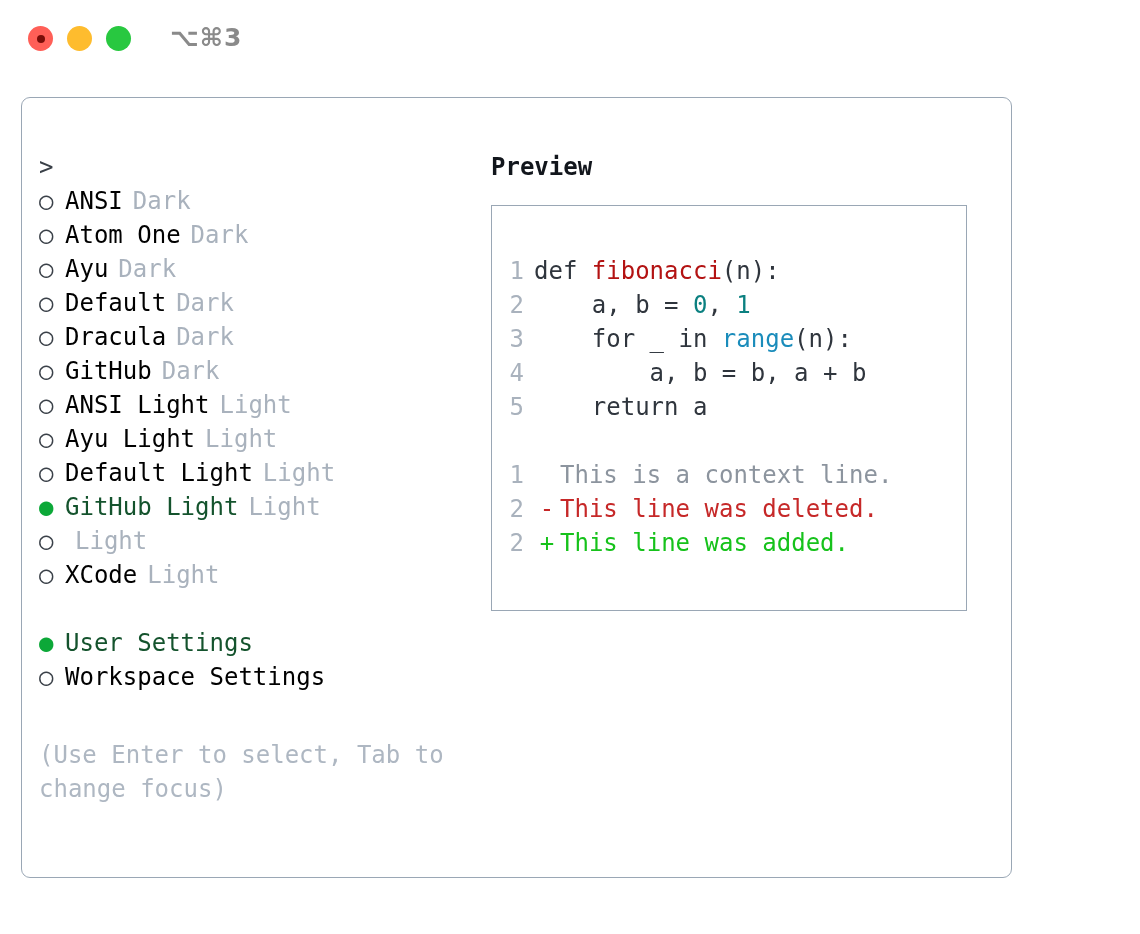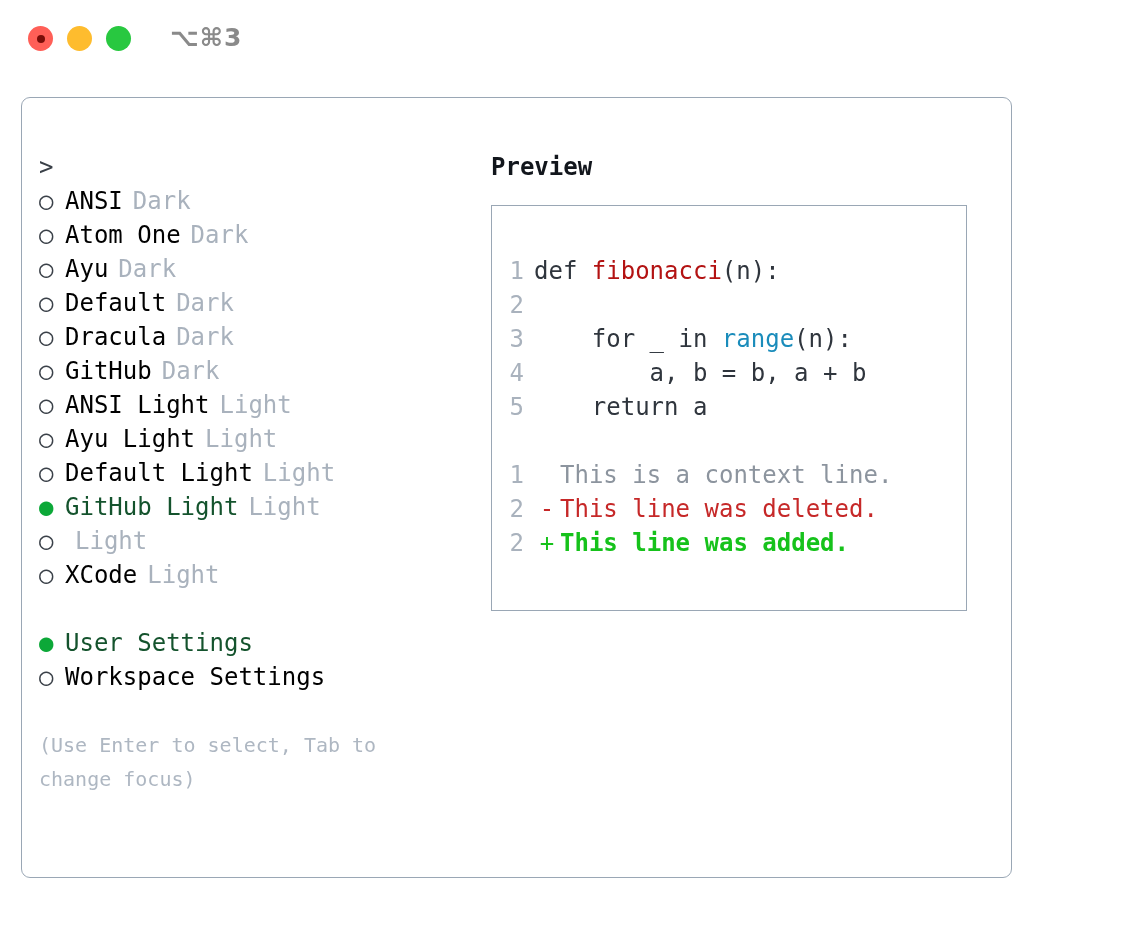--- a/index.html
+++ b/index.html
@@ -135,22 +135,22 @@
     color: #a9b2bd;
     padding-left: 10px;
   }
   .section-title {
     color: #1b2027;
   }
 
   .spacer-row { height: 34px; }
 
   .help-text {
-    margin-top: 34px;
-    font-size: 20px;
+    margin-top: 44px;
+    font-size: 24px;
     line-height: 34px;
     color: #aeb7c2;
     width: 410px;
     white-space: normal;
   }
 
   
   .right-col {
     position: absolute;
     left: 469px;
@@ -200,21 +200,21 @@
   .diff-mark {
     flex: 0 0 26px;
     width: 26px;
     text-align: center;
   }
   .diff-context .diff-mark { color: #8c949e; }
   .diff-context .diff-body { color: #8c949e; }
   .diff-del .diff-mark { color: #c62828; }
   .diff-del .diff-body { color: #c62828; }
   .diff-add .diff-mark { color: #16c21b; }
-  .diff-add .diff-body { color: #16c21b; font-weight: bold; }
+  .diff-add .diff-body { color: #16c21b; }
 </style>
 </head>
 <body>
 
 <div class="window">
 
   <div class="titlebar">
     <div class="traffic-lights">
       <span class="light light-close"></span>
       <span class="light light-minimize"></span>
@@ -257,21 +257,21 @@
 
         <div class="help-text">(Use Enter to select, Tab to change focus)</div>
       </div>
 
       <div class="right-col">
         <div class="preview-title">Preview</div>
 
         <div class="code-box">
           <div id="code-lines">
               <div class="code-line"><span class="lineno">1</span><span class="code-text"><span class="tok-def">def </span><span class="tok-func">fibonacci</span><span class="tok-plain">(n):</span></span></div>
-              <div class="code-line"><span class="lineno">2</span></div>
+              <div class="code-line"><span class="lineno">2</span><span class="code-text"><span class="tok-plain">    a, b = </span><span class="tok-number">0</span><span class="tok-plain">, </span><span class="tok-number">1</span></span></div>
               <div class="code-line"><span class="lineno">3</span><span class="code-text"><span class="tok-plain">    for _ in </span><span class="tok-builtin">range</span><span class="tok-plain">(n):</span></span></div>
               <div class="code-line"><span class="lineno">4</span><span class="code-text"><span class="tok-plain">        a, b = b, a + b</span></span></div>
               <div class="code-line"><span class="lineno">5</span><span class="code-text"><span class="tok-plain">    return a</span></span></div>
             </div>
           <div class="blank-line"></div>
           <div id="diff-lines">
               <div class="code-line diff-context"><span class="lineno">1</span><span class="diff-mark"> </span><span class="diff-body">This is a context line.</span></div>
               <div class="code-line diff-del"><span class="lineno">2</span><span class="diff-mark">-</span><span class="diff-body">This line was deleted.</span></div>
               <div class="code-line diff-add"><span class="lineno">2</span><span class="diff-mark">+</span><span class="diff-body">This line was added.</span></div>
             </div>

